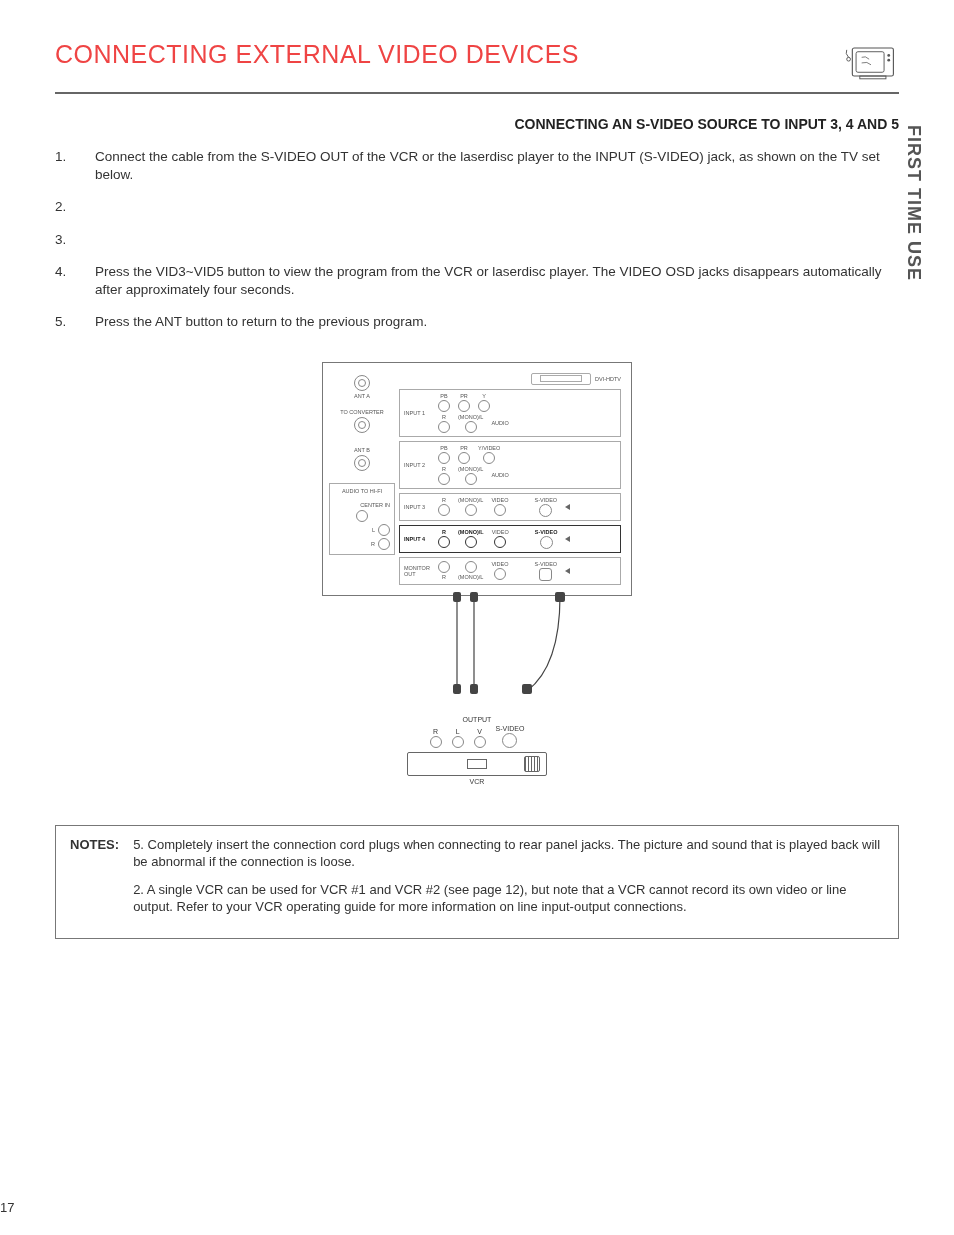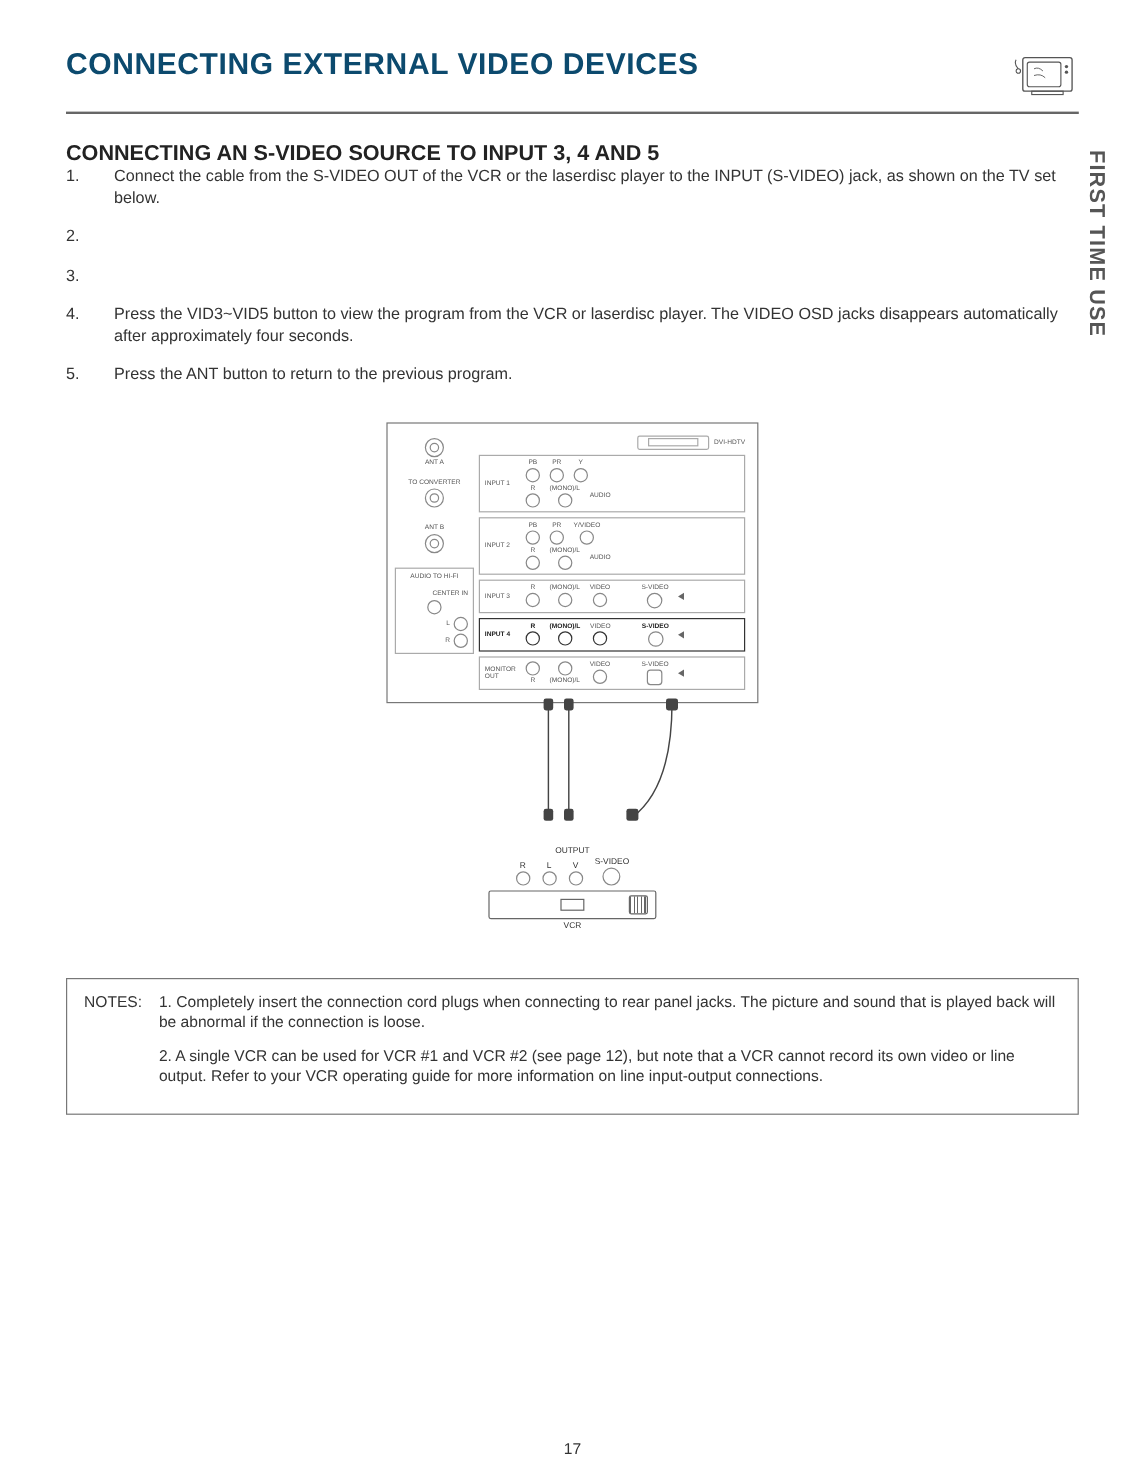--- a/index.html
+++ b/index.html
@@ -16,45 +16,46 @@
     position: relative;
     height: 100%;
   }
   .header-row {
     display: flex;
     justify-content: space-between;
     align-items: flex-start;
   }
   .title {
     font-size: 25px;
-    font-weight: bold;
+    font-weight: normal;
     letter-spacing: 0.5px;
-    color: #0c4a6e;
+    color: #ef4444;
   }
   .title-underline {
     border-bottom: 2px solid #666;
     margin-top: 4px;
     margin-bottom: 22px;
   }
   .tv-icon svg { width: 56px; height: 44px; }
   .side-tab {
     position: absolute;
     right: 30px;
     top: 125px;
     writing-mode: vertical-rl;
     font-size: 18px;
     font-weight: bold;
     letter-spacing: 1px;
     color: #555;
   }
   .section-title {
-    font-size: 18px;
+    font-size: 14px;
     font-weight: bold;
-    margin-bottom: 0;
+    margin-bottom: 16px;
     color: #222;
+    text-align: right;
   }
   ol.steps {
     list-style: none;
     padding-left: 0;
     font-size: 13.5px;
     color: #333;
     line-height: 1.35;
   }
   ol.steps li {
     display: flex;
@@ -71,28 +72,28 @@
     margin-bottom: 40px;
   }
   .notes-box {
     border: 1px solid #777;
     padding: 10px 14px;
     font-size: 13px;
     line-height: 1.35;
     display: flex;
     gap: 14px;
   }
-  .notes-box .label { font-weight: normal; flex-shrink: 0; }
+  .notes-box .label { font-weight: bold; flex-shrink: 0; }
   .notes-box .items > div { margin-bottom: 10px; }
   .notes-box .items > div:last-child { margin-bottom: 12px; }
   .page-num {
     position: absolute;
     bottom: 20px;
     left: 0; right: 0;
-    text-align: center;
+    text-align: left;
     font-size: 13px;
   }
   
   .panel {
     border: 1px solid #777;
     width: 310px;
     padding: 10px 10px 10px 6px;
     position: relative;
     font-size: 6px;
     color: #555;
@@ -392,19 +393,19 @@
           </div>
       </div>
       <div class="vcr-box"></div>
       <div class="vcr-label">VCR</div>
     </div>
   </div>
 
   <div class="notes-box">
     <div class="label">NOTES:</div>
     <div class="items">
-      <div>1.   Completely insert the connection cord plugs when connecting to rear panel jacks.  The picture and sound that is played back will be abnormal if the connection is loose.</div>
+      <div>5.   Completely insert the connection cord plugs when connecting to rear panel jacks.  The picture and sound that is played back will be abnormal if the connection is loose.</div>
       <div>2.   A single VCR can be used for VCR #1 and VCR #2 (see page 12), but note that a VCR cannot record its own video or line output.  Refer to your VCR operating guide for more information on line input-output connections.</div>
     </div>
   </div>
 
   <div class="page-num">17</div>
 </div>
 
 </body></html>

